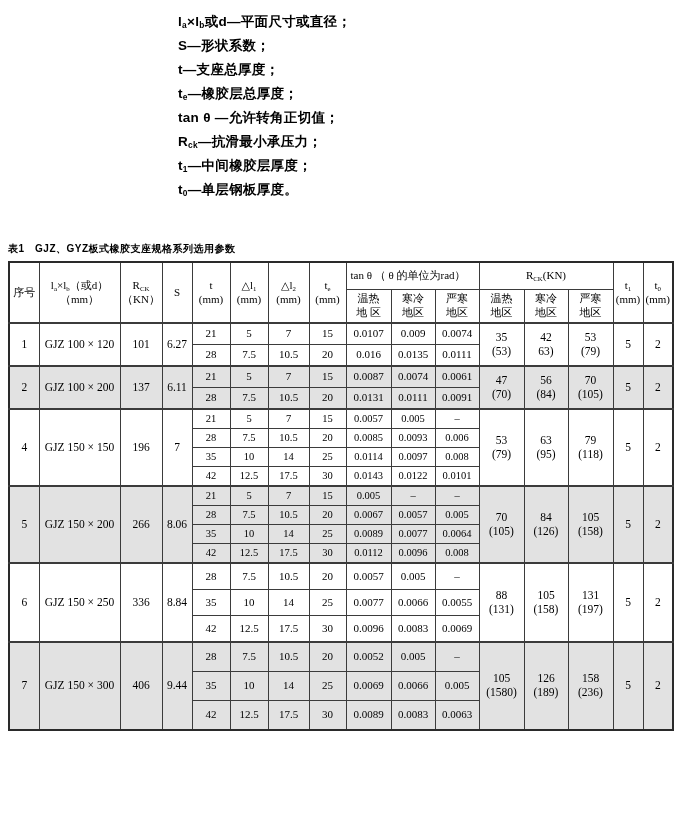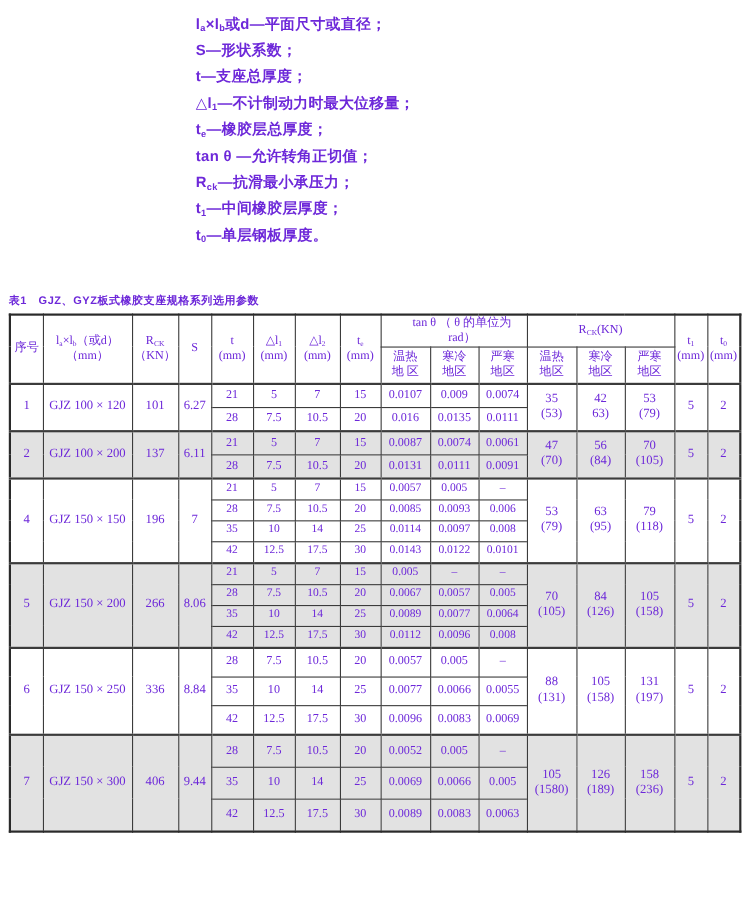--- a/index.html
+++ b/index.html
@@ -1,54 +1,53 @@
 <!DOCTYPE html>
 <html><head>
 <meta charset="utf-8">
 <style>
   html,body{margin:0;padding:0;background:#fff;}
   .page{position:relative;width:680px;height:818px;background:#ffffff;overflow:hidden;
-        color:#6d28d9;font-family:"Liberation Serif","DejaVu Serif",serif;}
+        color:#000000;font-family:"Liberation Serif","DejaVu Serif",serif;}
   
   .definitions{list-style:none;margin:10px 0 0 178px;padding:0;
         font-family:"Liberation Sans","DejaVu Sans",sans-serif;
         font-size:13.5px;font-weight:600;letter-spacing:.3px;}
   .definitions li{height:24px;line-height:24px;white-space:nowrap;}
   sub{font-size:.62em;vertical-align:-0.28em;line-height:0;}
   
   .table-title{margin:40px 0 5px 8px;font-family:"Liberation Sans","DejaVu Sans",sans-serif;
         font-size:10px;font-weight:700;letter-spacing:.5px;}
   
   table.spec{border-collapse:collapse;table-layout:fixed;width:664px;margin-left:8px;
         border:2px solid #2a2a2a;font-size:11px;}
   .spec th,.spec td{border:1px solid #3b3b3b;padding:0 1px;text-align:center;
         vertical-align:middle;white-space:pre-line;font-weight:400;overflow:hidden;}
   .spec th{font-size:11px;line-height:1.25;}
   .spec td{line-height:1.2;}
   .h1 th{height:26px;}
   .h2 th{height:32px;}
-  th.tan-head{text-align:center;padding-left:16px;}
+  th.tan-head{text-align:left;padding-left:4px;}
   .g0 td,.g1 td{height:20px;}
   .g2 td,.g3 td{height:18px;font-size:10.5px;}
   .g4 td{height:25px;}
   .g5 td{height:28px;}
   tr.shaded td{background:#e2e2e2;}
   tr.group-start td{border-top-width:2px;}
   .spec td[rowspan]{font-size:11.5px;}
 </style>
 </head>
 <body>
 
 <div class="page">
 
   <ul class="definitions">
       <li>l<sub>a</sub>×l<sub>b</sub>或d—平面尺寸或直径；</li>
       <li>S—形状系数；</li>
       <li>t—支座总厚度；</li>
-      <li>△l<sub>1</sub>—不计制动力时最大位移量；</li>
       <li>t<sub>e</sub>—橡胶层总厚度；</li>
       <li>tan θ —允许转角正切值；</li>
       <li>R<sub>ck</sub>—抗滑最小承压力；</li>
       <li>t<sub>1</sub>—中间橡胶层厚度；</li>
       <li>t<sub>0</sub>—单层钢板厚度。</li>
     </ul>
 
   <div class="table-title">表1　GJZ、GYZ板式橡胶支座规格系列选用参数</div>
 
   <table class="spec">

